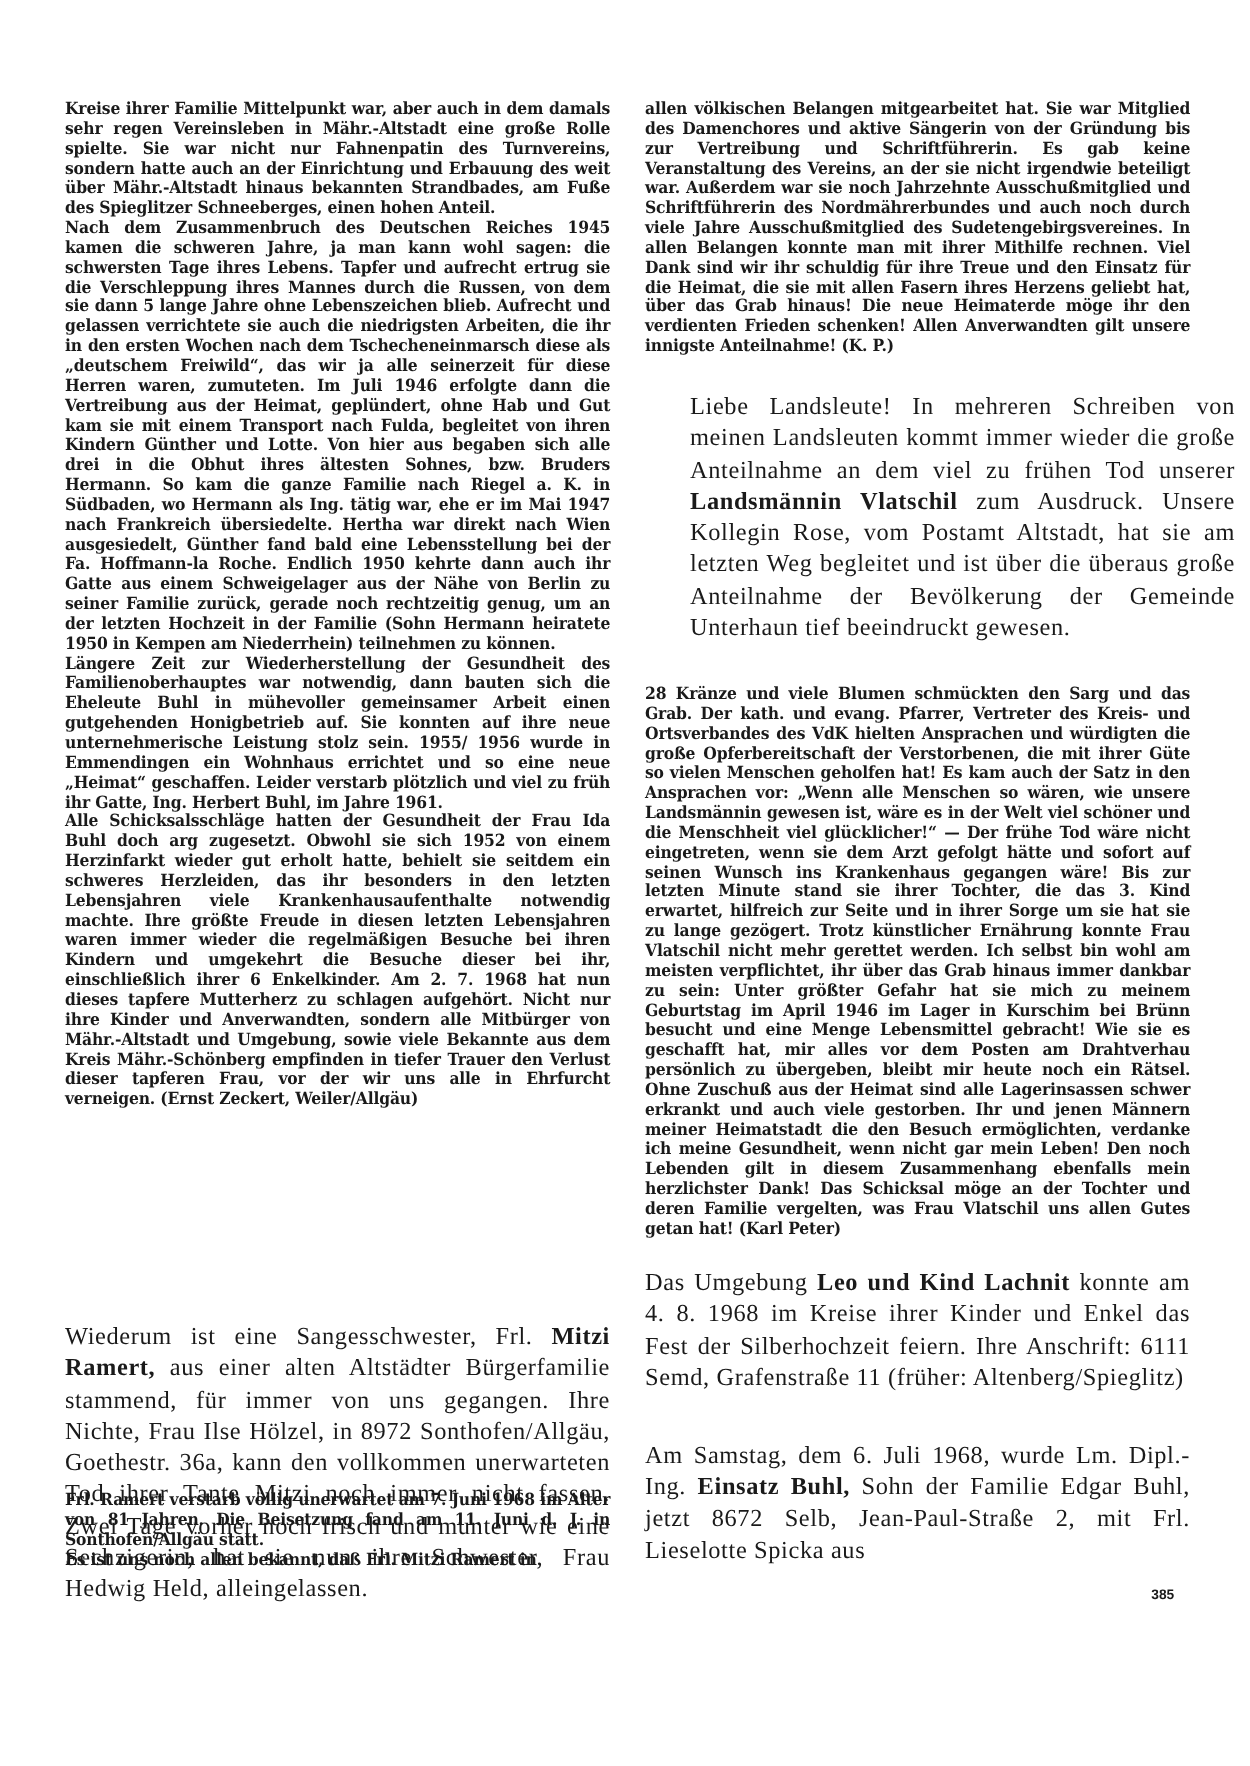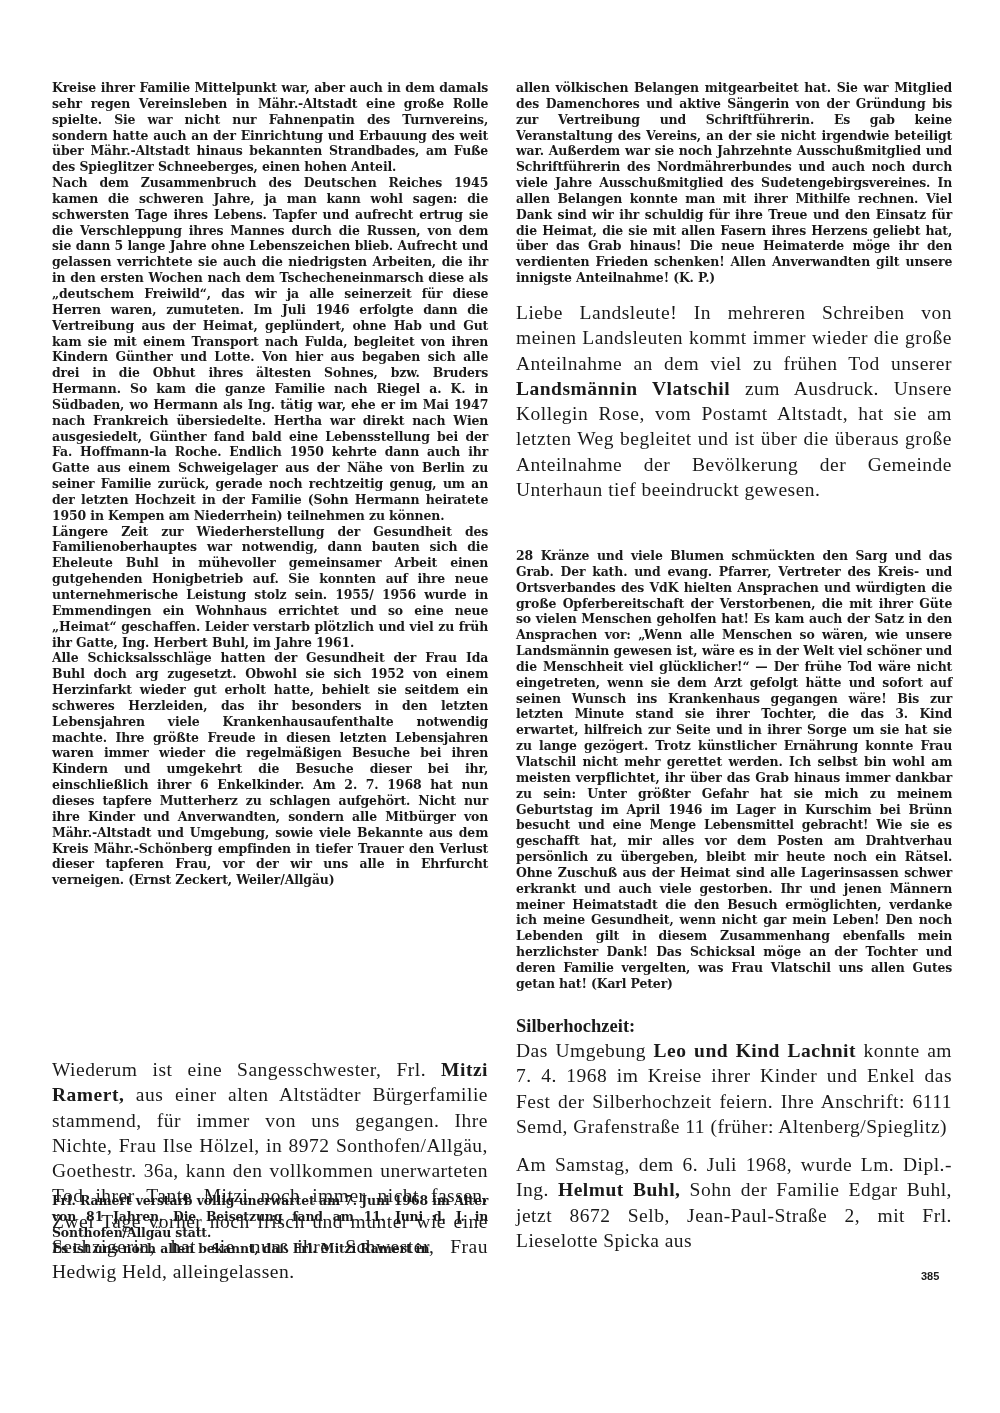--- a/index.html
+++ b/index.html
@@ -57,28 +57,27 @@
   <div class="blk" style="top:1113px;">
     <p class="small">Frl. Ramert verstarb völlig unerwartet am 7. Juni 1968 im Alter von 81 Jahren. Die Beisetzung fand am 11. Juni d. J. in Sonthofen/Allgäu statt.</p>
     <p class="small">Es ist uns noch allen bekannt, daß Frl. Mitzi Ramert in</p>
   </div>
 </div>
 
 <div class="col col-right">
   <div class="blk" style="top:0px;">
     <p class="small">allen völkischen Belangen mitgearbeitet hat. Sie war Mitglied des Damenchores und aktive Sängerin von der Gründung bis zur Vertreibung und Schriftführerin. Es gab keine Veranstaltung des Vereins, an der sie nicht irgendwie beteiligt war. Außerdem war sie noch Jahrzehnte Ausschußmitglied und Schriftführerin des Nordmährerbundes und auch noch durch viele Jahre Ausschußmitglied des Sudetengebirgsvereines. In allen Belangen konnte man mit ihrer Mithilfe rechnen. Viel Dank sind wir ihr schuldig für ihre Treue und den Einsatz für die Heimat, die sie mit allen Fasern ihres Herzens geliebt hat, über das Grab hinaus! Die neue Heimaterde möge ihr den verdienten Frieden schenken! Allen Anverwandten gilt unsere innigste Anteilnahme! (K. P.)</p>
   </div>
-  <div class="blk" style="top:220px;">
+  <div class="blk" style="top:233px;margin-left:36px;">
     <p class="large"><span>Liebe Landsleute! In mehreren Schreiben von meinen Landsleuten kommt immer wieder die große Anteilnahme an dem viel zu frühen Tod unserer </span><b>Landsmännin Vlatschil</b><span> zum Ausdruck. Unsere Kollegin Rose, vom Postamt Altstadt, hat sie am letzten Weg begleitet und ist über die überaus große Anteilnahme der Bevölkerung der Gemeinde Unterhaun tief beeindruckt gewesen.</span></p>
   </div>
   <div class="blk" style="top:468px;">
     <p class="small">28 Kränze und viele Blumen schmückten den Sarg und das Grab. Der kath. und evang. Pfarrer, Vertreter des Kreis- und Ortsverbandes des VdK hielten Ansprachen und würdigten die große Opferbereitschaft der Verstorbenen, die mit ihrer Güte so vielen Menschen geholfen hat! Es kam auch der Satz in den Ansprachen vor: „Wenn alle Menschen so wären, wie unsere Landsmännin gewesen ist, wäre es in der Welt viel schöner und die Menschheit viel glücklicher!“ — Der frühe Tod wäre nicht eingetreten, wenn sie dem Arzt gefolgt hätte und sofort auf seinen Wunsch ins Krankenhaus gegangen wäre! Bis zur letzten Minute stand sie ihrer Tochter, die das 3. Kind erwartet, hilfreich zur Seite und in ihrer Sorge um sie hat sie zu lange gezögert. Trotz künstlicher Ernährung konnte Frau Vlatschil nicht mehr gerettet werden. Ich selbst bin wohl am meisten verpflichtet, ihr über das Grab hinaus immer dankbar zu sein: Unter größter Gefahr hat sie mich zu meinem Geburtstag im April 1946 im Lager in Kurschim bei Brünn besucht und eine Menge Lebensmittel gebracht! Wie sie es geschafft hat, mir alles vor dem Posten am Drahtverhau persönlich zu übergeben, bleibt mir heute noch ein Rätsel. Ohne Zuschuß aus der Heimat sind alle Lagerinsassen schwer erkrankt und auch viele gestorben. Ihr und jenen Männern meiner Heimatstadt die den Besuch ermöglichten, verdanke ich meine Gesundheit, wenn nicht gar mein Leben! Den noch Lebenden gilt in diesem Zusammenhang ebenfalls mein herzlichster Dank! Das Schicksal möge an der Tochter und deren Familie vergelten, was Frau Vlatschil uns allen Gutes getan hat! (Karl Peter)</p>
   </div>
   <div class="blk" style="top:934px;">
-    <h3 class="heading">Silberhochzeit:</h3>
-    <p class="large"><span>Das Umgebung </span><b>Leo und Kind Lachnit</b><span> konnte am 7. 4. 1968 im Kreise ihrer Kinder und Enkel das Fest der Silberhochzeit feiern. Ihre Anschrift: 6111 Semd, Grafenstraße 11 (früher: Altenberg/Spieglitz)</span></p>
+    <p class="large"><span>Das Umgebung </span><b>Leo und Kind Lachnit</b><span> konnte am 4. 8. 1968 im Kreise ihrer Kinder und Enkel das Fest der Silberhochzeit feiern. Ihre Anschrift: 6111 Semd, Grafenstraße 11 (früher: Altenberg/Spieglitz)</span></p>
   </div>
   <div class="blk" style="top:1064px;">
-    <p class="large" style="margin-top:8px;"><span>Am Samstag, dem 6. Juli 1968, wurde Lm. Dipl.-Ing. </span><b>Helmut Buhl,</b><span> Sohn der Familie Edgar Buhl, jetzt 8672 Selb, Jean-Paul-Straße 2, mit Frl. Lieselotte Spicka aus</span></p>
+    <p class="large" style="margin-top:8px;"><span>Am Samstag, dem 6. Juli 1968, wurde Lm. Dipl.-Ing. </span><b>Einsatz Buhl,</b><span> Sohn der Familie Edgar Buhl, jetzt 8672 Selb, Jean-Paul-Straße 2, mit Frl. Lieselotte Spicka aus</span></p>
   </div>
 </div>
 
 <div class="page-number">385</div>
 
 </body></html>

